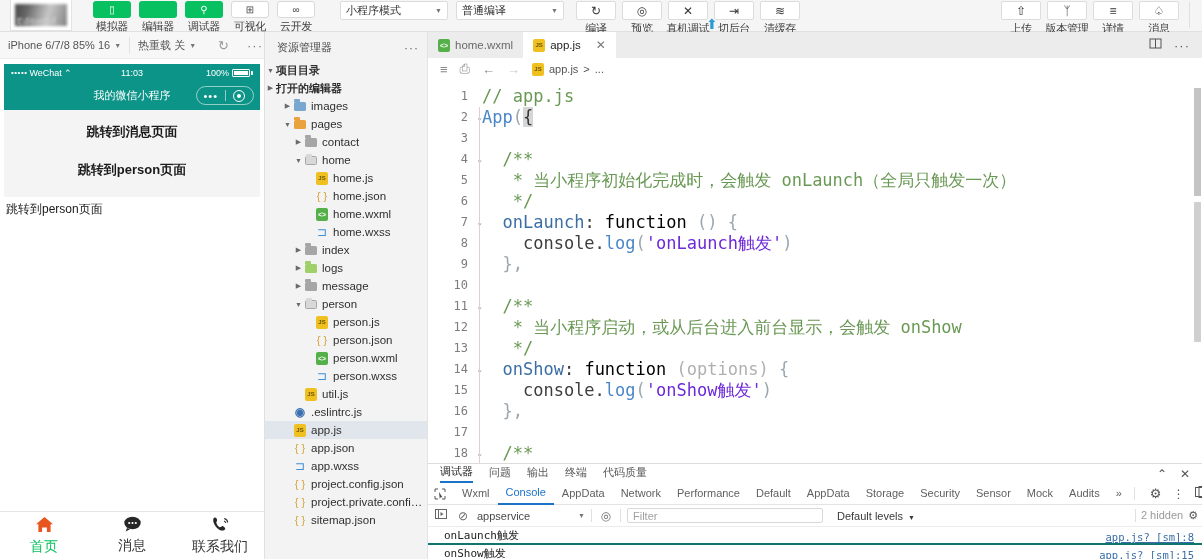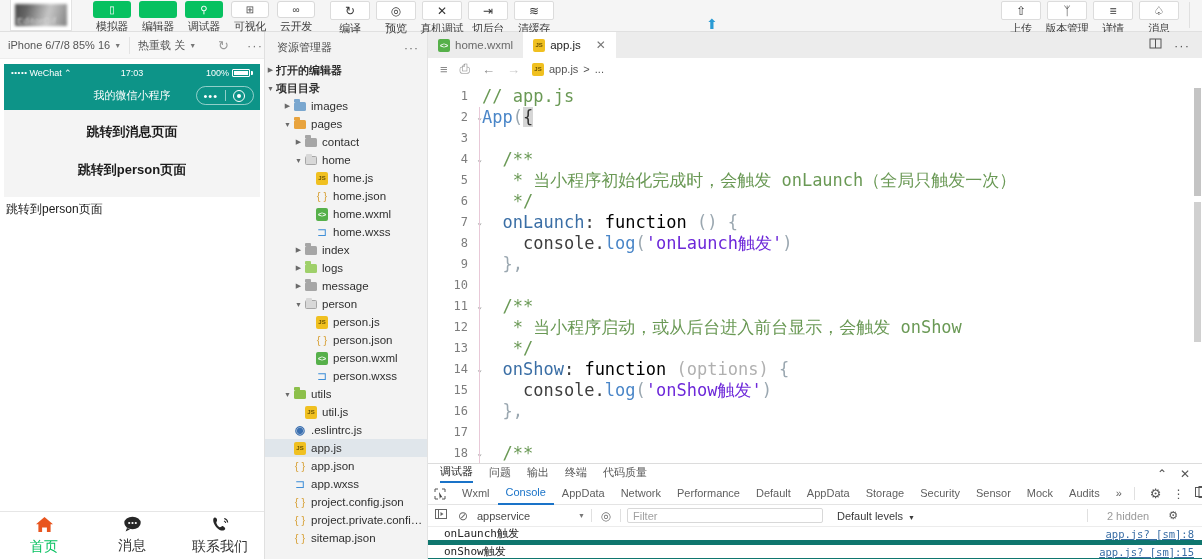--- a/index.html
+++ b/index.html
@@ -209,27 +209,27 @@
   .con-toolbar .cib { width: 16px; text-align: center; color: #6a6a6a; font-size: 12px; }
   .con-toolbar .ctx { width: 108px; display: flex; align-items: center; color: #4a4a4a; }
   .con-toolbar .ctx .arrow { margin-left: auto; font-size: 7px; color: #777; }
   .con-toolbar .vsep { width: 1px; height: 13px; background: #e0e0e0; }
   .con-toolbar .filter {
     width: 196px; height: 15px; border: 1px solid #d8d8d8; border-radius: 2px;
     font-size: 11px; color: #a0a0a0; padding: 0 5px; line-height: 14px;
   }
   .con-toolbar .levels { margin-left: 8px; color: #3a3a3a; }
   .con-toolbar .levels .arrow { font-size: 7px; margin-left: 2px; }
-  .con-toolbar .right { margin-left: auto; display: flex; align-items: center; gap: 19px; padding-right: 24px; }
+  .con-toolbar .right { margin-left: auto; display: flex; gap: 5px; padding-right: 4px; }
   .con-toolbar .hidden-n { color: #9a9a9a; }
 
   .con-rows { flex: 1; overflow: hidden; }
   .con-row {
-    height: 18px; display: flex; align-items: center; padding: 0 8px 0 16px;
-    font-size: 11px; color: #222; border-bottom: 5px solid #0f766e;
+    height: 18px; display: flex; align-items: flex-end; padding: 0 8px 0 16px;
+    font-size: 11px; color: #222; border-bottom: 2px solid #0f766e;
     font-family: "DejaVu Sans Mono", monospace;
   }
   .con-row .src { margin-left: auto; color: #3a6ea5; text-decoration: underline; font-size: 10.5px; }
 </style>
 </head>
 <body>
 
 <div class="app">
 
   <div class="toolbar">
@@ -254,20 +254,30 @@
         <div class="tb-item">
           <div class="tb-btn white">⊞</div>
           <div class="tb-label">可视化</div>
         </div>
         <div class="tb-item">
           <div class="tb-btn white">∞</div>
           <div class="tb-label">云开发</div>
         </div>
       </div>
 
+    <div class="tb-selects">
+      <div class="tb-select">
+        <span class="cap">小程序模式</span>
+        <span class="arrow">▼</span>
+      </div>
+      <div class="tb-select">
+        <span class="cap">普通编译</span>
+        <span class="arrow">▼</span>
+      </div>
+    </div>
 
     <div class="tb-group2" id="actBtns">
         <div class="tb-item">
           <div class="tb-sq">↻</div>
           <div class="tb-label">编译</div>
         </div>
         <div class="tb-item">
           <div class="tb-sq">◎</div>
           <div class="tb-label">预览</div>
         </div>
@@ -326,21 +336,21 @@
       </div>
 
       <div class="sim-screen">
         <div class="phone-wrap">
           <div class="status-bar">
             <div class="carrier">
               <span class="dots5">•••••</span>
               <span>WeChat</span>
               <span>⌃</span>
             </div>
-            <div class="time">17:03</div>
+            <div class="time">11:03</div>
             <div class="batt">
               <span>100%</span>
               <span class="cell"></span>
               <span class="nub"></span>
             </div>
           </div>
 
           <div class="nav-bar">
             <span>我的微信小程序</span>
             <div class="capsule">
@@ -391,28 +401,28 @@
       </div>
     </div>
 
     <div class="explorer">
       <div class="exp-head">
         <span>资源管理器</span>
         <span class="dots">···</span>
       </div>
       <div class="exp-tree" id="expTree">
           <div class="row">
+            <span class="tw">▼</span>
+            <span class="nm" style="font-weight:bold;font-size:11px;">项目目录</span>
+          </div>
+          <div class="row">
             <span class="tw">▶</span>
             <span class="nm" style="font-weight:bold;font-size:11px;">打开的编辑器</span>
           </div>
           <div class="row">
-            <span class="tw">▼</span>
-            <span class="nm" style="font-weight:bold;font-size:11px;">项目目录</span>
-          </div>
-          <div class="row">
             <span style="width:17px;flex:0 0 17px;"></span>
             <span class="tw">▶</span>
             <span class="ic">
               <span class="fld blue"></span>
             </span>
             <span class="nm">images</span>
           </div>
           <div class="row">
             <span style="width:17px;flex:0 0 17px;"></span>
             <span class="tw">▼</span>
@@ -525,28 +535,20 @@
             </span>
             <span class="nm">person.wxml</span>
           </div>
           <div class="row">
             <span style="width:39px;flex:0 0 39px;"></span>
             <span class="tw empty">·</span>
             <span class="ic">
               <span class="ficon wxss">⊐</span>
             </span>
             <span class="nm">person.wxss</span>
-          </div>
-          <div class="row">
-            <span style="width:17px;flex:0 0 17px;"></span>
-            <span class="tw">▼</span>
-            <span class="ic">
-              <span class="fld green"></span>
-            </span>
-            <span class="nm">utils</span>
           </div>
           <div class="row">
             <span style="width:28px;flex:0 0 28px;"></span>
             <span class="tw empty">·</span>
             <span class="ic">
               <span class="ficon js">JS</span>
             </span>
             <span class="nm">util.js</span>
           </div>
           <div class="row">

